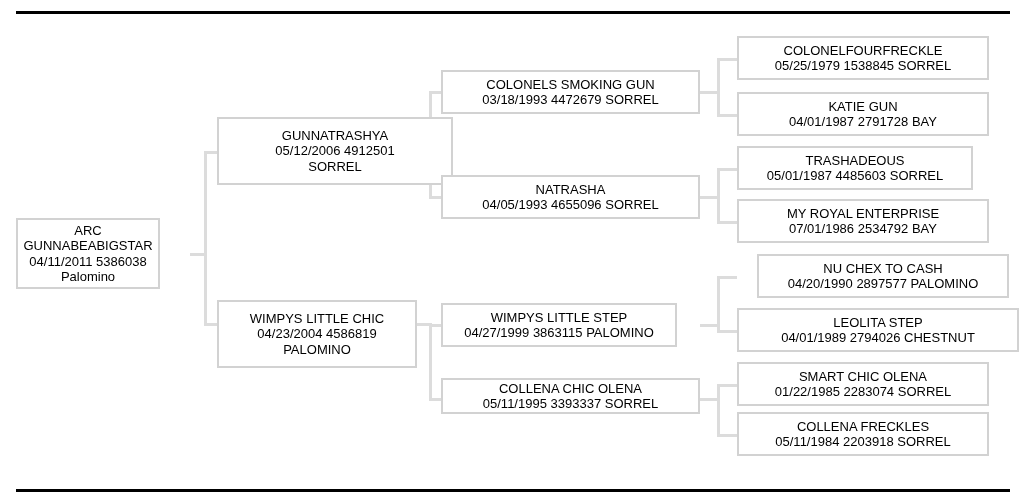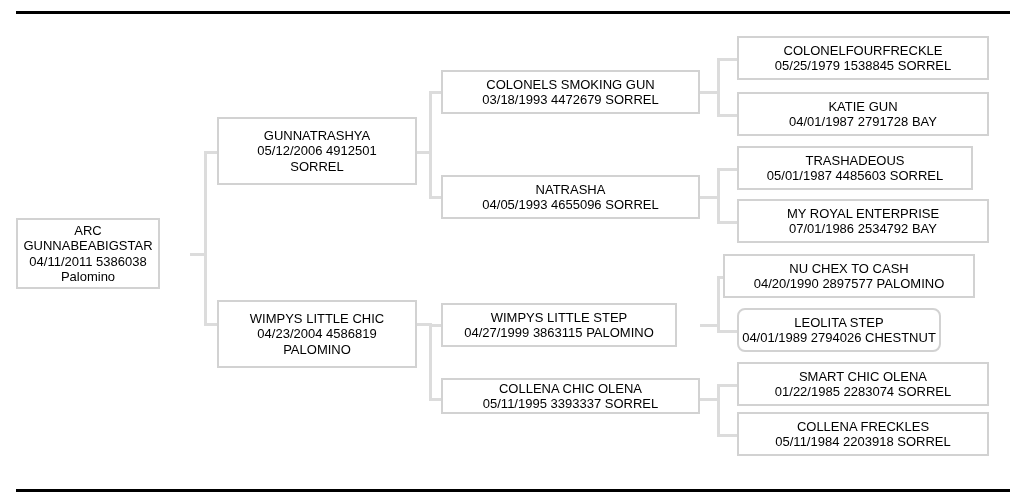--- a/index.html
+++ b/index.html
@@ -125,21 +125,21 @@
     <div class="stub" style="left:717px; top:434px; width:20px;"></div>
   </div>
 
   <div class="node" style="left:16px; top:218px; width:144px; height:71px;">
     <span class="ln">ARC</span>
     <span class="ln">GUNNABEABIGSTAR</span>
     <span class="ln">04/11/2011 5386038</span>
     <span class="ln">Palomino</span>
   </div>
 
-  <div class="node" style="left:217px; top:117px; width:200px; height:68px;">
+  <div class="node" style="left:217px; top:117px; width:236px; height:68px;">
     <span class="ln">GUNNATRASHYA</span>
     <span class="ln">05/12/2006 4912501</span>
     <span class="ln">SORREL</span>
   </div>
 
   <div class="node" style="left:217px; top:300px; width:200px; height:68px;">
     <span class="ln">WIMPYS LITTLE CHIC</span>
     <span class="ln">04/23/2004 4586819</span>
     <span class="ln">PALOMINO</span>
   </div>
@@ -177,26 +177,26 @@
   <div class="node" style="left:737px; top:146px; width:236px; height:44px;">
     <span class="ln">TRASHADEOUS</span>
     <span class="ln">05/01/1987 4485603 SORREL</span>
   </div>
 
   <div class="node" style="left:737px; top:199px; width:252px; height:44px;">
     <span class="ln">MY ROYAL ENTERPRISE</span>
     <span class="ln">07/01/1986 2534792 BAY</span>
   </div>
 
-  <div class="node" style="left:723px; top:254px; width:252px; height:44px;">
+  <div class="node" style="left:757px; top:254px; width:252px; height:44px;">
     <span class="ln">NU CHEX TO CASH</span>
     <span class="ln">04/20/1990 2897577 PALOMINO</span>
   </div>
 
-  <div class="node" style="left:737px; top:308px; width:204px; height:44px;border-radius:8px;">
+  <div class="node" style="left:737px; top:308px; width:282px; height:44px;">
     <span class="ln">LEOLITA STEP</span>
     <span class="ln">04/01/1989 2794026 CHESTNUT</span>
   </div>
 
   <div class="node" style="left:737px; top:362px; width:252px; height:44px;">
     <span class="ln">SMART CHIC OLENA</span>
     <span class="ln">01/22/1985 2283074 SORREL</span>
   </div>
 
   <div class="node" style="left:737px; top:412px; width:252px; height:44px;">

